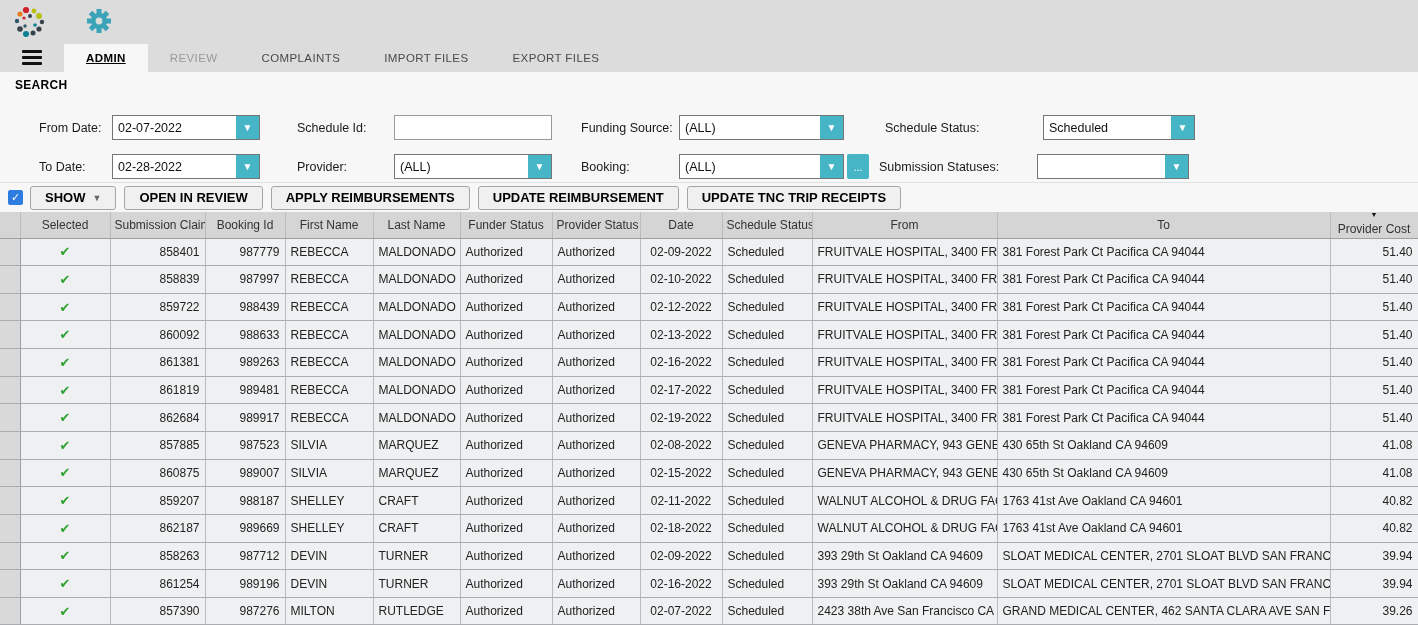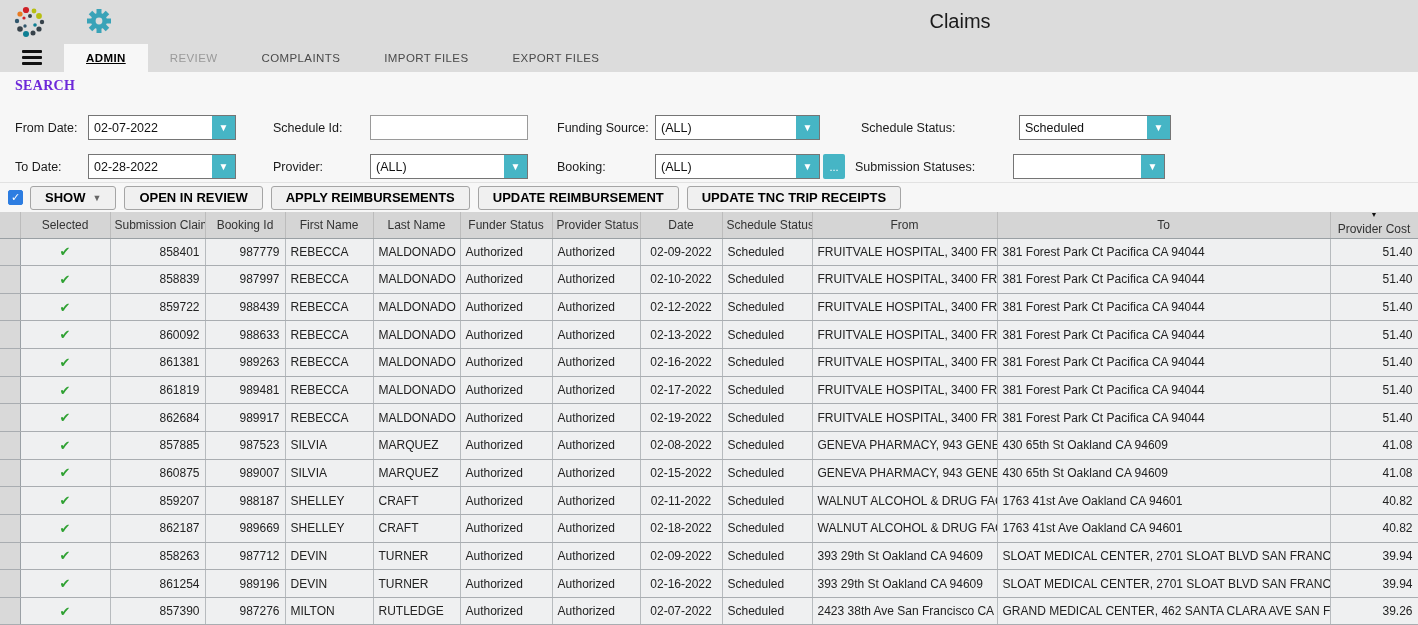--- a/index.html
+++ b/index.html
@@ -18,23 +18,23 @@
   .burger { width:20px; margin:6px 0 0 22px; cursor:pointer; }
   .burger i { display:block; height:3px; background:#111; margin-bottom:3px; border-radius:1px; }
   .tabs { display:flex; margin-left:22px; }
   .tab { display:flex; align-items:center; padding:0 22px; font-size:11.5px; letter-spacing:.4px;
     color:#4a4a4a; cursor:pointer; }
   .tab.active { background:#f7f7f7; color:#000; font-weight:bold; text-decoration:underline; }
   .tab.dim { color:#9a9a9a; }
 
   
   .searchpanel { position:relative; height:110px; background:#f7f7f7; }
-  .searchtitle { position:absolute; left:15px; top:6px; font-size:14px; font-weight:bold;
-    letter-spacing:.3px; color:#6d28d9;font-family:Liberation Serif, serif; }
-  .fgroup { position:absolute; display:flex; align-items:center; height:35px; }
+  .searchtitle { position:absolute; left:15px; top:6px; font-size:12px; font-weight:bold;
+    letter-spacing:.3px; color:#000000; }
+  .fgroup { position:absolute; display:flex; align-items:center; height:35px;margin-left:24px; }
   .fgroup label { font-size:12.5px; color:#1a1a1a; flex:0 0 auto; }
   .combo { display:flex; border:1px solid #757575; background:#fff; height:25px; }
   .combo input { border:none; outline:none; flex:1; min-width:0; padding:0 5px;
     font-size:12.5px; font-family:inherit; background:transparent; color:#111; }
   .combo .dd { width:23px; background:#46b5c5; color:#fff; display:flex; align-items:center;
     justify-content:center; font-size:10px; cursor:pointer; }
   .plain { border:1px solid #9a9a9a; height:25px; padding:0 5px; font-size:12.5px;
     font-family:inherit; outline:none; color:#111; background:#fff; }
   .morebtn { width:22px; height:25px; background:#46b5c5; color:#fff; border:none;
     font-size:11px; margin-left:3px; cursor:pointer; border-radius:2px; }
@@ -87,21 +87,20 @@
   <svg class="gear" width="26" height="26" viewBox="0 0 26 26">
     <g fill="#3aa3b8">
       <rect x="10.5" y="1" width="5" height="24"></rect>
         <rect x="1" y="10.5" width="24" height="5"></rect>
       <rect x="10.5" y="1" width="5" height="24" transform="rotate(45 13 13)"></rect>
       <rect x="1" y="10.5" width="24" height="5" transform="rotate(45 13 13)"></rect>
       <circle cx="13" cy="13" r="8"></circle>
     </g>
     <circle cx="13" cy="13" r="3.4" fill="#dcdcdc"></circle>
   </svg>
-  <div class="apptitle">Claims</div>
 </div>
 
 <div class="tabbar">
   <div class="burger">
       <i></i>
       <i></i>
       <i></i>
     </div>
   <div class="tabs">
       <div class="tab active">ADMIN</div>

